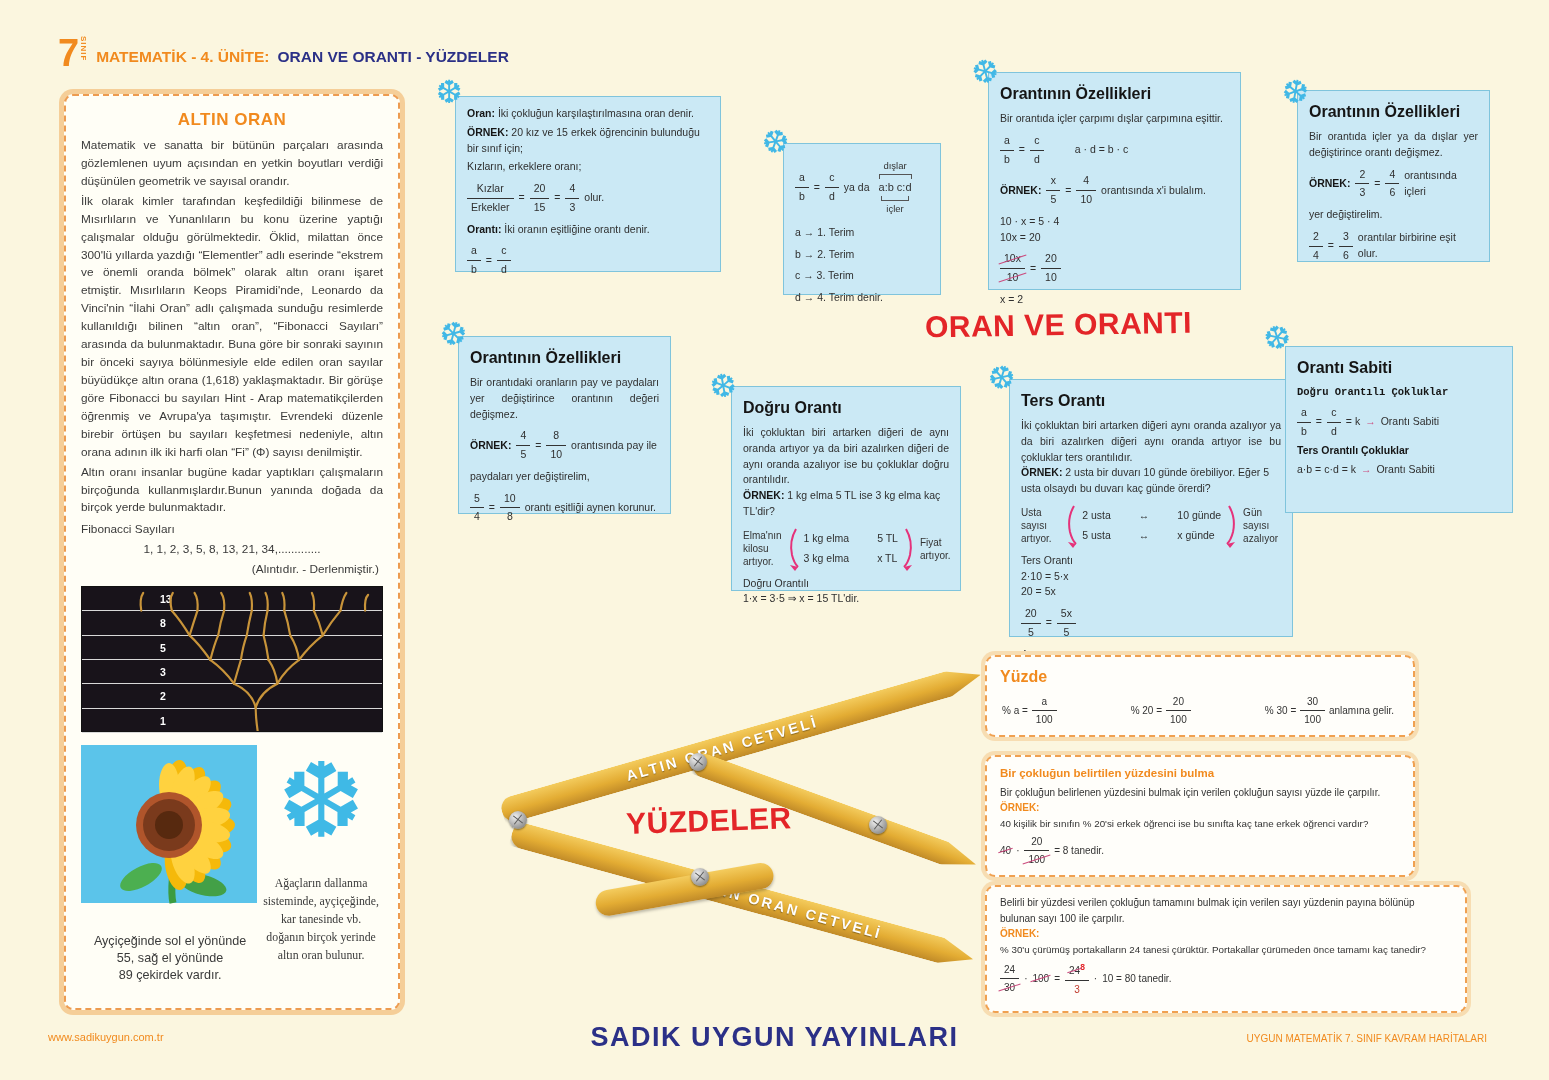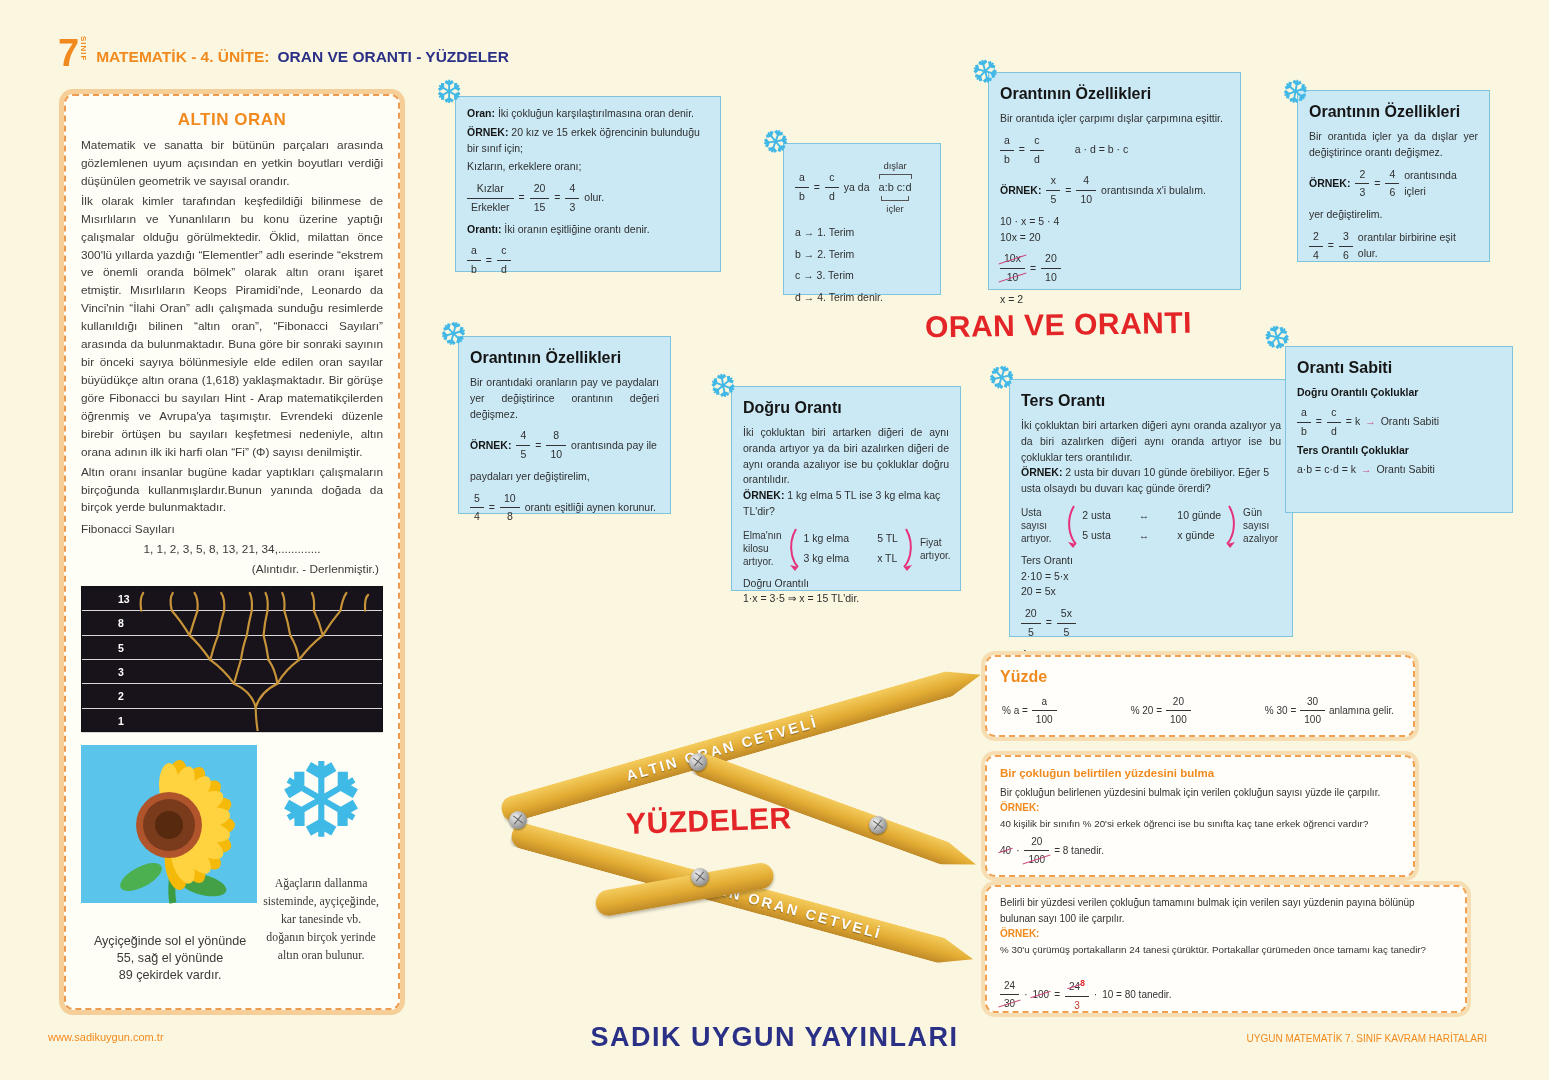--- a/index.html
+++ b/index.html
@@ -18,21 +18,21 @@
   .goldbox { position:absolute; left:64px; top:94px; width:336px; height:916px;
     background:#FFFEF6; border:2px dashed #ED9B50; border-radius:9px;
     box-shadow:0 0 0 5px #F5CE98; padding:12px 15px; color:#3a3a3a; }
   .goldbox h2 { color:#F18A1E; font-size:17px; text-align:center; margin:2px 0 7px; letter-spacing:0.5px; }
   .goldbox p { font-size:11.8px; line-height:1.52; text-align:justify; margin-bottom:2px; }
   .fibl { text-align:left !important; margin-top:4px; }
   .fibn { text-align:center !important; }
   .src  { text-align:right !important; padding-right:4px; }
 
   .tree { position:relative; height:146px; background:#18131a; margin-top:7px; border:1px solid #111; }
-  .tree .trow { height:24.33px; border-bottom:1px solid #d8d8d8; }
+  .tree .trow { height:24.33px; border-bottom:1px solid #d8d8d8;padding-left:42px; }
   .tree .trow:last-child { border-bottom:none; }
   .tree .tnum { color:#fff; font-size:10.5px; font-weight:bold; padding-left:36px; line-height:24px; display:inline-block; }
   .tree svg { position:absolute; left:0; top:0; width:100%; height:100%; }
 
   .nature { display:flex; margin-top:13px; }
   .suncol { width:59%; }
   .snowcol { width:41%; text-align:center; }
   .cap { font-size:12.6px; text-align:center !important; line-height:1.35; margin-top:8px; }
   .bigsnow { font-family:"DejaVu Sans",sans-serif; font-size:104px; line-height:1; color:#3FB9E6; display:block; margin-top:4px; }
   .snowcol .cap { margin-top:22px; padding:0 4px;font-family:Liberation Serif, serif; }
@@ -465,21 +465,21 @@
       <span class="frac">
           <span class="fn">5x</span>
           <span class="fd">5</span>
         </span>
     </div>
     <div>4 = x</div>
   </div>
 
   <div class="bluebox" style="left:1285px; top:346px; width:228px; height:167px;">
     <div class="bt">Orantı Sabiti</div>
-    <div class="b" style="margin-top:3px;">Doğru Orantılı Çokluklar</div>
+    <div class="b" style="margin-top:3px;font-family:Liberation Mono, monospace;">Doğru Orantılı Çokluklar</div>
     <div class="mrow" style="margin:4px 0;">
       <span class="frac">
           <span class="fn">a</span>
           <span class="fd">b</span>
         </span>
       <span>=</span>
       <span class="frac">
           <span class="fn">c</span>
           <span class="fd">d</span>
         </span>
@@ -554,21 +554,21 @@
           <span class="fd cross">100</span>
         </span>
       <span>= 8 tanedir.</span>
     </div>
   </div>
 
   <div class="pctbox" style="left:985px; top:885px; width:482px; height:128px;">
     <div>Belirli bir yüzdesi verilen çokluğun tamamını bulmak için verilen sayı yüzdenin payına bölünüp bulunan sayı 100 ile çarpılır.</div>
     <div class="orn">ÖRNEK:</div>
     <div class="smallq">% 30'u çürümüş portakalların 24 tanesi çürüktür. Portakallar çürümeden önce tamamı kaç tanedir?</div>
-    <div class="mrow" style="margin:20px 0 0;align-items:center;">
+    <div class="mrow" style="margin:4px 0 0;align-items:center;">
       <span class="frac">
           <span class="fn">24</span>
           <span class="fd cross">30</span>
         </span>
       <span>·</span>
       <span class="cross">100</span>
       <span>=</span>
       <span class="frac">
         <span class="fn"><span class="cross">24</span><span class="supred">8</span></span>
         <span class="fd" style="color:#C0392B;">3</span>

